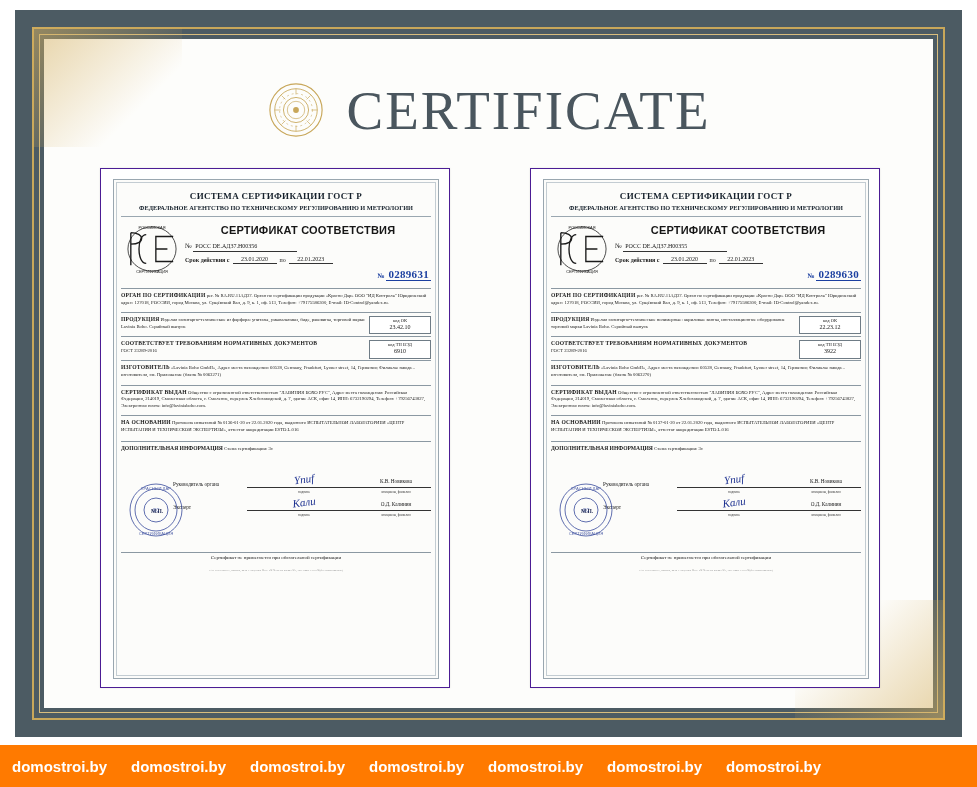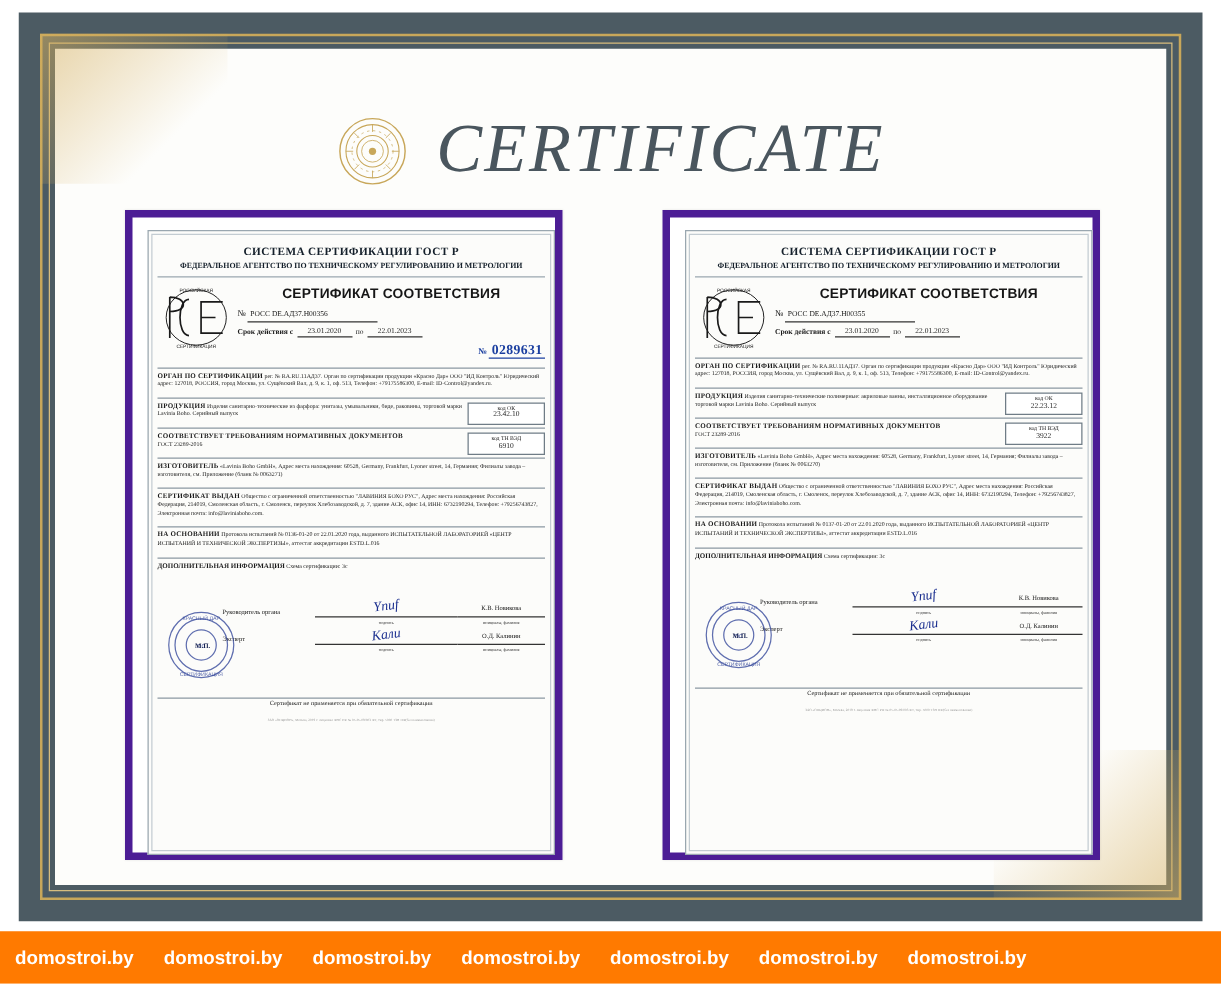--- a/index.html
+++ b/index.html
@@ -79,23 +79,22 @@
   }
 
   
   .title-row {
     position: absolute;
     left: 44px;
     top: 70px;
     width: 889px;
     height: 80px;
     display: flex;
-    align-items: flex-end;
+    align-items: center;
     justify-content: center;
-    font-style: italic;
   }
   .wreath {
     width: 58px;
     height: 58px;
     margin-right: 22px;
     flex: none;
   }
   .cert-title {
     font-family: "Liberation Serif", serif;
     font-size: 55px;
@@ -112,21 +111,21 @@
     top: 168px;
     width: 780px;
     height: 520px;
     display: flex;
     justify-content: space-between;
   }
   .cert-card {
     width: 350px;
     height: 520px;
     background: #ffffff;
-    border: 6px solid #4c1d95;
+    border: 1px solid #4c1d95;
     box-sizing: border-box;
     position: relative;
     box-shadow: 0 0 2px rgba(0,0,0,0.10);
   }
   .cert-inner {
     position: absolute;
     left: 12px;
     top: 10px;
     width: 326px;
     height: 500px;
@@ -554,20 +553,24 @@
             <div class="rossline">
               <span class="num">№</span>
               <span class="underline-s">РОСС DE.АД37.Н00355</span>
             </div>
             <div class="srokline">
               <span class="srok-lbl">Срок действия с</span>
               <span class="dateblk">23.01.2020</span>
               <span>по</span>
               <span class="dateblk">22.01.2023</span>
             </div>
+            <div class="numberline">
+              <span class="blue-no">№</span>
+              <span class="blue-num">0289630</span>
+            </div>
           </div>
         </div>
 
         <div class="sec">
           <span class="sec-title">ОРГАН ПО СЕРТИФИКАЦИИ</span>
           <span class="sec-body">рег. № RA.RU.11АД37. Орган по сертификации продукции «Красно Дар» ООО "ИД Контроль" Юридический адрес: 127018, РОССИЯ, город Москва, ул. Сущёвский Вал, д. 9, к. 1, оф. 513, Телефон: +79175586300, E-mail: ID-Control@yandex.ru.</span>
         </div>
 
         <div class="sec with-code">
           <span class="sec-title">ПРОДУКЦИЯ</span>

